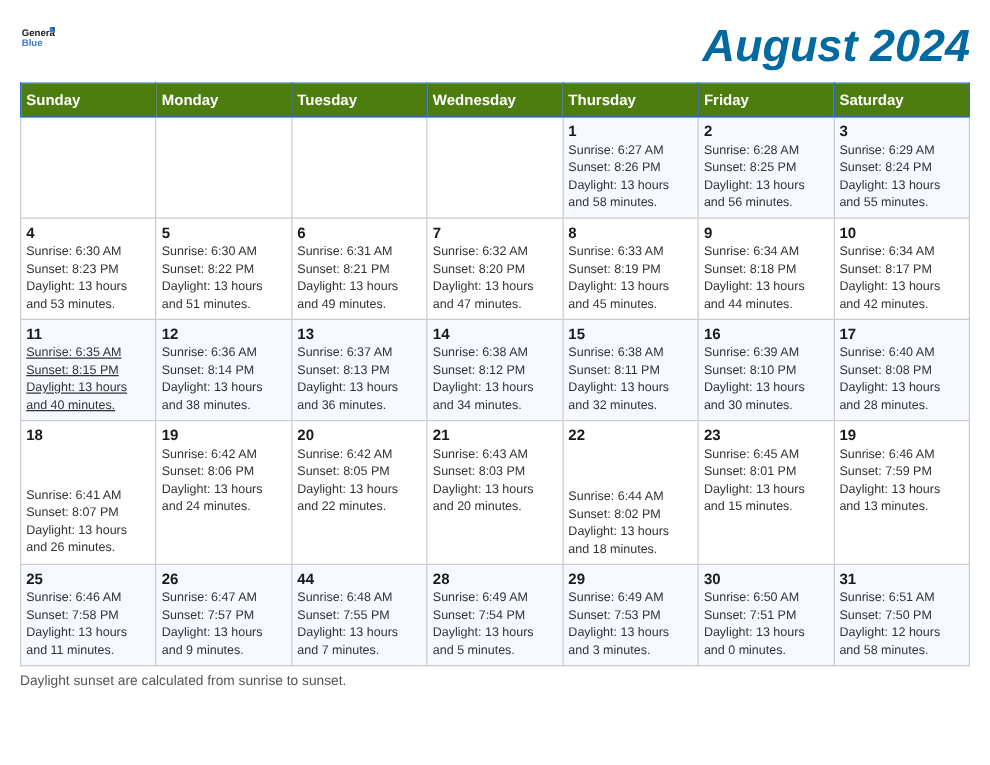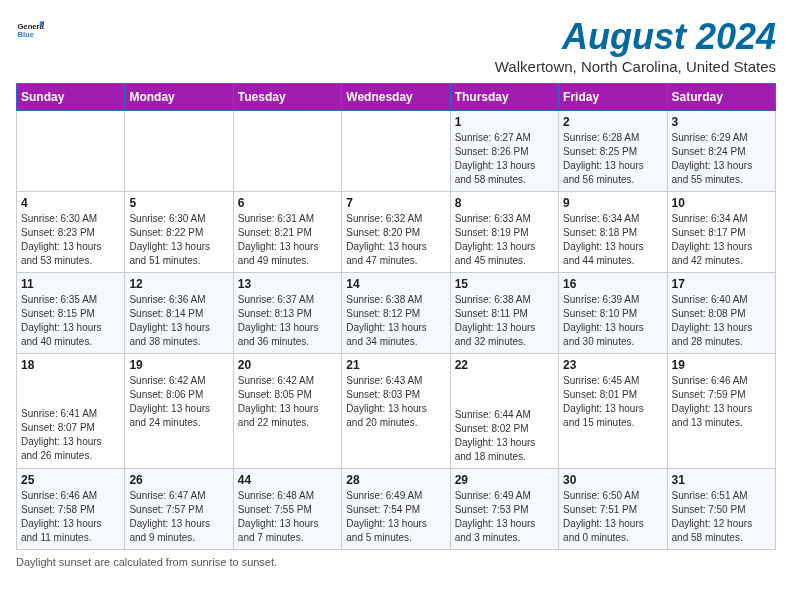--- a/index.html
+++ b/index.html
@@ -44,21 +44,21 @@
     .location {
       font-size: 15px;
       color: #333;
     }
     .calendar-table {
       width: 100%;
       border-collapse: collapse;
       font-size: 11px;
     }
     .calendar-table thead tr th {
-      background: #a21caf;
+      background: #4d7c0f;
       color: #fff;
       font-weight: bold;
       font-size: 12px;
       padding: 6px 4px;
       border: 1px solid #2a6bc5;
       text-align: left;
     }
     .calendar-table tbody tr td {
       border: 1px solid #ccc;
       vertical-align: top;
@@ -109,21 +109,20 @@
       <text x="2" y="18" font-size="11" font-weight="bold" fill="#1a1a1a" font-family="Arial">General</text>
       <text x="2" y="30" font-size="11" font-weight="bold" fill="#3a7bd5" font-family="Arial">Blue</text>
       <polygon points="34,8 40,14 34,14" fill="#3a7bd5"></polygon>
       <polygon points="34,8 40,8 40,14" fill="#2a5ba5"></polygon>
     </svg>
     <div class="logo-text">
     </div>
   </div>
   <div class="title-area">
     <div class="month-title">August 2024</div>
-    <div class="location">Walkertown, North Carolina, United States</div>
   </div>
 </div>
 
 <table class="calendar-table">
   <thead>
     <tr>
     <th>Sunday</th>
         <th>Monday</th>
         <th>Tuesday</th>
         <th>Wednesday</th>
@@ -207,21 +206,21 @@
           <div class="day-number">10</div>
           <div class="day-info" style="white-space: pre-line;">Sunrise: 6:34 AM
 Sunset: 8:17 PM
 Daylight: 13 hours
 and 42 minutes.</div>
         </td>
       </tr>
       <tr>
         <td>
           <div class="day-number">11</div>
-          <div class="day-info" style="white-space: pre-line;">Sunrise: 6:35 AM
+          <div class="day-info" style="white-space: pre-line; text-decoration: underline;">Sunrise: 6:35 AM
 Sunset: 8:15 PM
 Daylight: 13 hours
 and 40 minutes.</div>
         </td>
         <td>
           <div class="day-number">12</div>
           <div class="day-info" style="white-space: pre-line;">Sunrise: 6:36 AM
 Sunset: 8:14 PM
 Daylight: 13 hours
 and 38 minutes.</div>

